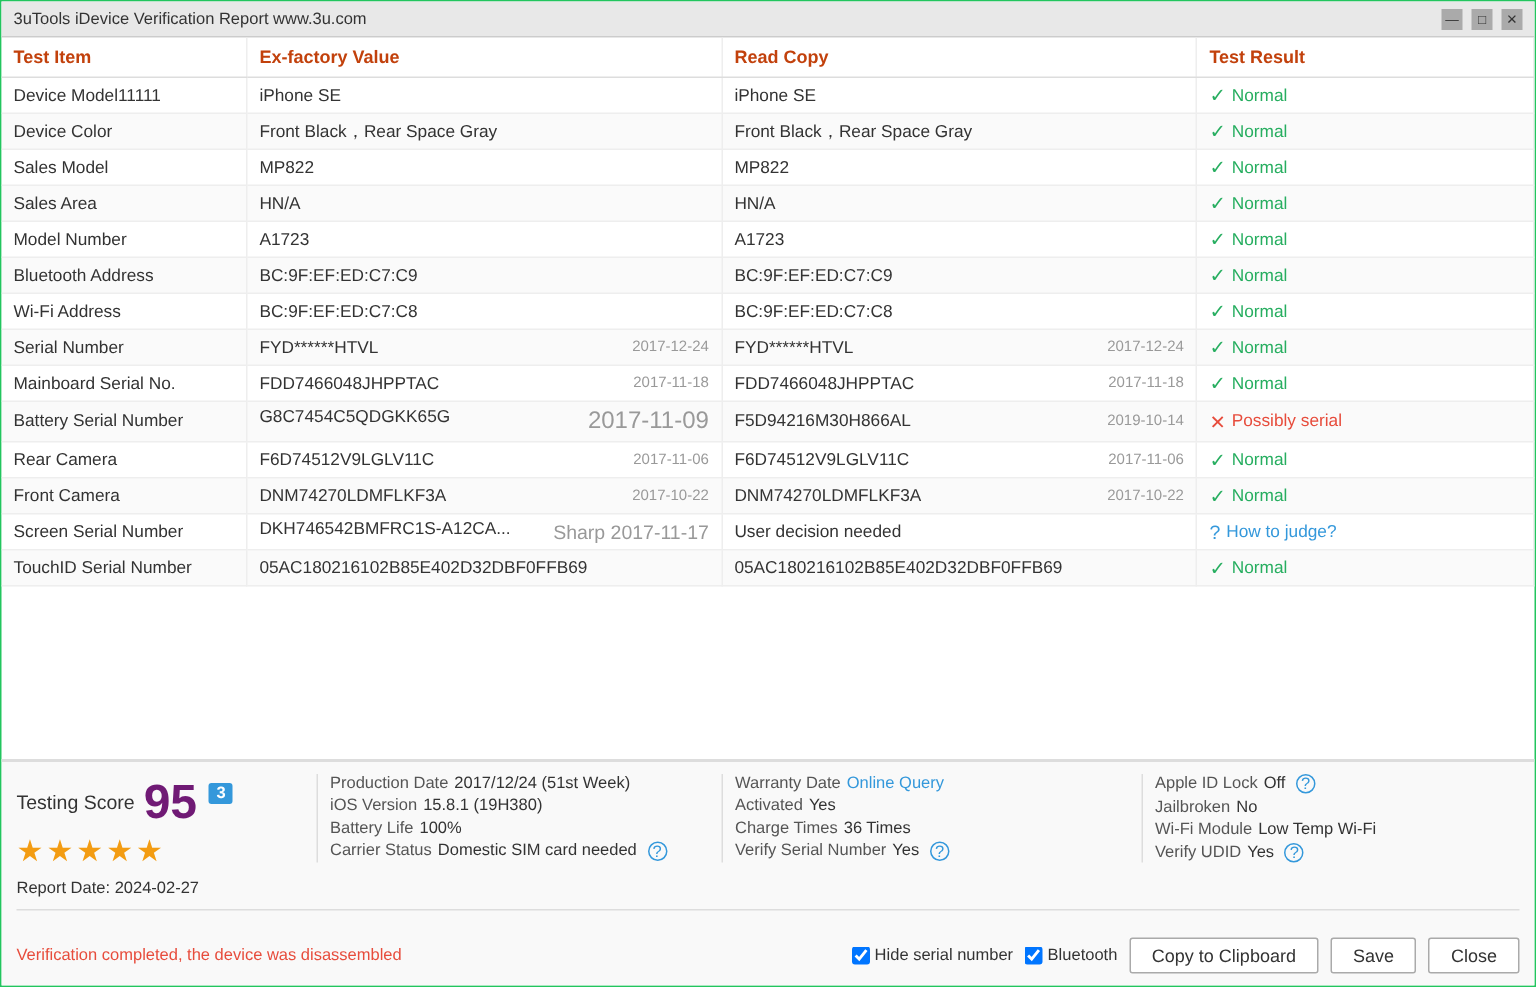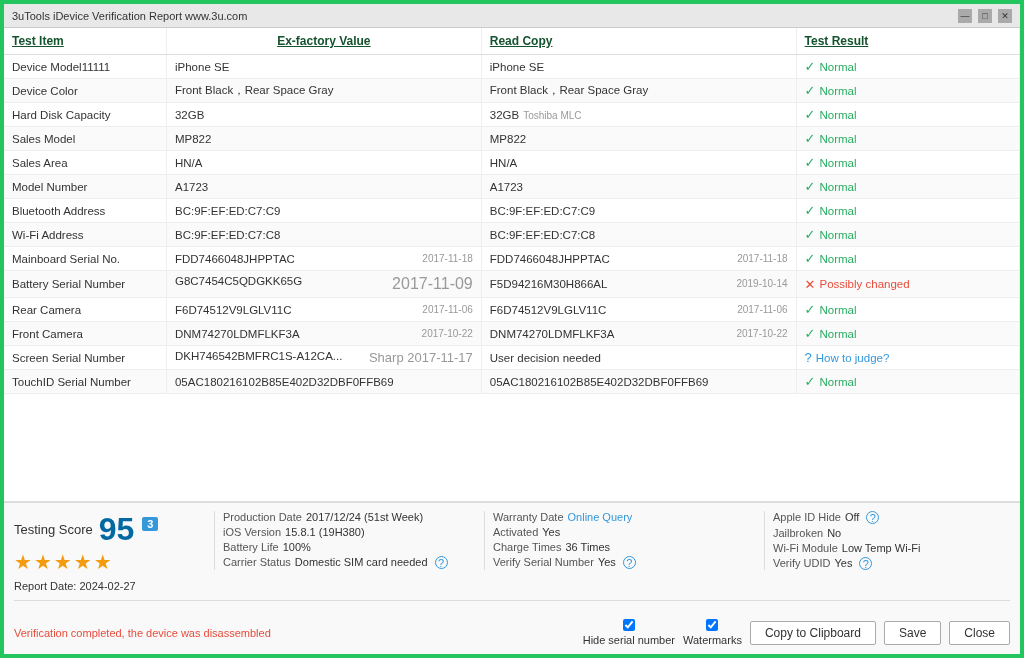--- a/index.html
+++ b/index.html
@@ -1,58 +1,58 @@
 <!DOCTYPE html>
 <html><head>
   <meta charset="utf-8">
   <style>
     * { box-sizing: border-box; margin: 0; padding: 0; }
     body { font-family: Arial, sans-serif; font-size: 12px; background: #f0f0f0; width: 1024px; height: 658px; overflow: hidden; }
-    .window { background: #fff; width: 1024px; height: 658px; display: flex; flex-direction: column; border: 4px solid #22c55e; }
+    .window { background: #fff; width: 1024px; height: 658px; display: flex; flex-direction: column; border: 1px solid #22c55e; }
     .title-bar { background: #e8e8e8; padding: 4px 8px; display: flex; justify-content: space-between; align-items: center; border-bottom: 1px solid #ccc; min-height: 24px; }
     .title-bar-text { font-size: 11px; color: #333; }
     .title-bar-buttons { display: flex; gap: 6px; }
     .title-bar-btn { width: 14px; height: 14px; background: #aaa; border: none; cursor: pointer; font-size: 9px; color: #333; display: flex; align-items: center; justify-content: center; }
     .main-content { flex: 1; display: flex; flex-direction: column; overflow: hidden; }
     .table-area { flex: 1; overflow-y: auto; }
     table { width: 100%; border-collapse: collapse; }
     thead tr { background: #f5f5f5; }
-    th { text-align: left; padding: 6px 8px; border-bottom: 1px solid #ddd; border-right: 1px solid #eee; font-weight: bold; font-size: 12px; color: #14532d; text-decoration: underline; }
+    th { text-align: left; padding: 6px 8px; border-bottom: 1px solid #ddd; border-right: 1px solid #eee; font-weight: bold; font-size: 12px; color: #c2410c; }
     td { padding: 4px 8px; border-bottom: 1px solid #eee; border-right: 1px solid #eee; font-size: 11.5px; color: #333; }
     tr:nth-child(even) { background: #fafafa; }
     tr:nth-child(odd) { background: #fff; }
     .normal { color: #27ae60; display: flex; align-items: center; gap: 4px; }
     .possibly-changed { color: #e74c3c; display: flex; align-items: center; gap: 4px; }
     .how-to-judge { color: #3498db; display: flex; align-items: center; gap: 4px; }
     .check-icon { color: #27ae60; font-size: 13px; }
     .x-icon { color: #e74c3c; font-size: 13px; }
     .q-icon { color: #3498db; font-size: 13px; }
     .bottom-panel { background: #f9f9f9; border-top: 2px solid #ddd; padding: 8px 10px; }
     .bottom-row1 { display: flex; align-items: flex-start; gap: 0; }
     .score-section { display: flex; flex-direction: column; align-items: flex-start; min-width: 200px; }
     .score-line { display: flex; align-items: center; gap: 6px; }
     .score-label { font-size: 13px; color: #333; font-weight: normal; }
-    .score-number { font-size: 32px; font-weight: bold; color: #0369a1; }
+    .score-number { font-size: 32px; font-weight: bold; color: #701a75; }
     .score-badge { background: #3498db; color: #fff; font-size: 11px; font-weight: bold; padding: 1px 5px; border-radius: 2px; margin-left: 2px; align-self: flex-start; margin-top: 6px; }
     .stars { color: #f39c12; font-size: 20px; letter-spacing: 2px; margin-top: 2px; }
     .report-date { font-size: 11px; color: #333; margin-top: 6px; }
     .info-section { display: grid; grid-template-columns: 270px 280px 280px; gap: 0; flex: 1; }
     .info-col { display: flex; flex-direction: column; gap: 3px; padding: 0 8px; border-left: 1px solid #ddd; }
     .info-row { display: flex; gap: 4px; font-size: 11px; }
     .info-key { color: #555; white-space: nowrap; }
     .info-val { color: #333; font-weight: normal; }
     .info-val.link { color: #3498db; }
     .bottom-actions { display: flex; align-items: center; justify-content: space-between; margin-top: 8px; border-top: 1px solid #ddd; padding-top: 18px; }
     .verification-text { color: #e74c3c; font-size: 11px; }
     .actions-right { display: flex; align-items: center; gap: 8px; }
-    .checkbox-label { display: flex; align-items: center; gap: 3px; font-size: 11px; color: #333; cursor: pointer; flex-direction: column; }
+    .checkbox-label { display: flex; align-items: center; gap: 3px; font-size: 11px; color: #333; cursor: pointer; }
     .checkbox-label input { width: 12px; height: 12px; }
     .btn { padding: 4px 14px; background: #fff; border: 1px solid #aaa; cursor: pointer; font-size: 12px; color: #333; border-radius: 2px; }
     .col-test { width: 160px; }
-    .col-ex { width: 310px; text-align: center; }
+    .col-ex { width: 310px; }
     .col-read { width: 310px; }
     .col-result { width: 220px; }
   </style>
 </head>
 <body>
 
 <div class="window">
   <div class="title-bar">
     <span class="title-bar-text">3uTools iDevice Verification Report www.3u.com</span>
     <div class="title-bar-buttons">
@@ -90,31 +90,20 @@
               <td>Front Black，Rear Space Gray</td>
               <td><span>Front Black，Rear Space Gray</span></td>
               <td>
                 <span class="normal">
                   <span class="check-icon">✓</span>
                   <span>Normal</span>
                 </span>
               </td>
             </tr>
             <tr>
-              <td>Hard Disk Capacity</td>
-              <td>32GB</td>
-              <td><span>32GB</span><span style="color:#999;font-size:10px;margin-left:4px">Toshiba MLC</span></td>
-              <td>
-                <span class="normal">
-                  <span class="check-icon">✓</span>
-                  <span>Normal</span>
-                </span>
-              </td>
-            </tr>
-            <tr>
               <td>Sales Model</td>
               <td>MP822</td>
               <td><span>MP822</span></td>
               <td>
                 <span class="normal">
                   <span class="check-icon">✓</span>
                   <span>Normal</span>
                 </span>
               </td>
             </tr>
@@ -156,38 +145,49 @@
               <td>BC:9F:EF:ED:C7:C8</td>
               <td><span>BC:9F:EF:ED:C7:C8</span></td>
               <td>
                 <span class="normal">
                   <span class="check-icon">✓</span>
                   <span>Normal</span>
                 </span>
               </td>
             </tr>
             <tr>
+              <td>Serial Number</td>
+              <td><span>FYD******HTVL</span><span style="color:#999;float:right;font-size:10px">2017-12-24</span></td>
+              <td><span>FYD******HTVL</span><span style="color:#999;float:right;font-size:10px">2017-12-24</span></td>
+              <td>
+                <span class="normal">
+                  <span class="check-icon">✓</span>
+                  <span>Normal</span>
+                </span>
+              </td>
+            </tr>
+            <tr>
               <td>Mainboard Serial No.</td>
               <td><span>FDD7466048JHPPTAC</span><span style="color:#999;float:right;font-size:10px">2017-11-18</span></td>
               <td><span>FDD7466048JHPPTAC</span><span style="color:#999;float:right;font-size:10px">2017-11-18</span></td>
               <td>
                 <span class="normal">
                   <span class="check-icon">✓</span>
                   <span>Normal</span>
                 </span>
               </td>
             </tr>
             <tr>
               <td>Battery Serial Number</td>
               <td><span>G8C7454C5QDGKK65G</span><span style="color:#999;float:right;font-size:16px">2017-11-09</span></td>
               <td><span>F5D94216M30H866AL</span><span style="color:#999;float:right;font-size:10px">2019-10-14</span></td>
               <td>
                 <span class="possibly-changed">
                   <span class="x-icon">✕</span>
-                  <span>Possibly changed</span>
+                  <span>Possibly serial</span>
                 </span>
               </td>
             </tr>
             <tr>
               <td>Rear Camera</td>
               <td><span>F6D74512V9LGLV11C</span><span style="color:#999;float:right;font-size:10px">2017-11-06</span></td>
               <td><span>F6D74512V9LGLV11C</span><span style="color:#999;float:right;font-size:10px">2017-11-06</span></td>
               <td>
                 <span class="normal">
                   <span class="check-icon">✓</span>
@@ -277,21 +277,21 @@
                 <span class="info-val">36 Times</span>
               </div>
               <div class="info-row">
                 <span class="info-key">Verify Serial Number  </span>
                 <span class="info-val">Yes</span>
                 <span style="color: rgb(52, 152, 219); margin-left: 3px; font-size: 11px; border: 1px solid rgb(52, 152, 219); border-radius: 50%; width: 13px; height: 13px; display: inline-flex; align-items: center; justify-content: center; cursor: pointer;">?</span>
               </div>
             </div>
           <div class="info-col" id="info-col-3">
               <div class="info-row">
-                <span class="info-key">Apple ID Hide  </span>
+                <span class="info-key">Apple ID Lock  </span>
                 <span class="info-val">Off</span>
                 <span style="color: rgb(52, 152, 219); margin-left: 3px; font-size: 11px; border: 1px solid rgb(52, 152, 219); border-radius: 50%; width: 13px; height: 13px; display: inline-flex; align-items: center; justify-content: center; cursor: pointer;">?</span>
               </div>
               <div class="info-row">
                 <span class="info-key">Jailbroken  </span>
                 <span class="info-val">No</span>
               </div>
               <div class="info-row">
                 <span class="info-key">Wi-Fi Module  </span>
                 <span class="info-val">Low Temp Wi-Fi</span>
@@ -306,21 +306,21 @@
       </div>
       <div class="bottom-actions">
         <span class="verification-text">Verification completed, the device was disassembled</span>
         <div class="actions-right">
           <label class="checkbox-label">
             <input type="checkbox" checked="" style="">
             <span>Hide serial number</span>
           </label>
           <label class="checkbox-label">
             <input type="checkbox" checked="" style="">
-            <span>Watermarks</span>
+            <span>Bluetooth</span>
           </label>
           <button class="btn">Copy to Clipboard</button>
           <button class="btn">Save</button>
           <button class="btn">Close</button>
         </div>
       </div>
     </div>
   </div>
 </div>
 

